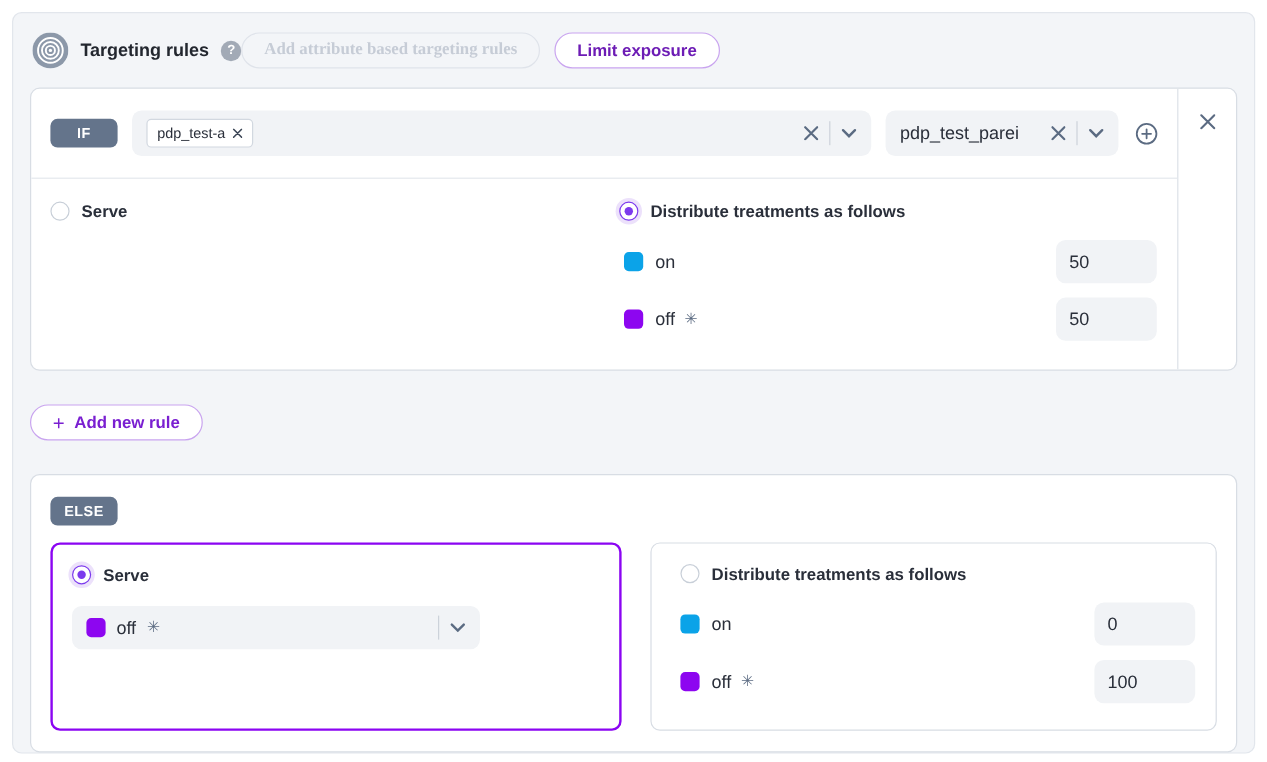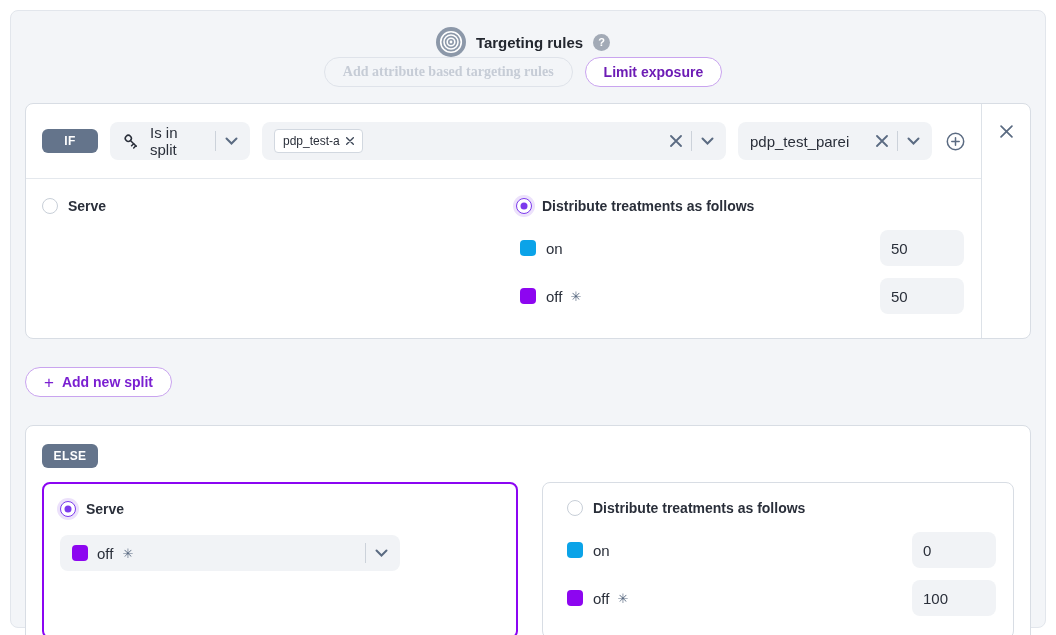--- a/index.html
+++ b/index.html
@@ -5,21 +5,21 @@
   * { margin:0; padding:0; box-sizing:border-box; }
   html,body { width:1056px; height:635px; background:#ffffff;
     font-family:"Liberation Sans","DejaVu Sans",sans-serif; color:#252b36; }
 
   .panel { position:absolute; left:10px; top:10px; width:1036px; height:618px;
     background:#f3f5f8; border:1px solid #e2e6ec; border-radius:8px;
     padding:16px 14px 14px 14px; }
 
   
   .panel-header { display:flex; align-items:center; 
-    margin-bottom:16px; padding:0 12px 0 2px;flex-direction:column; }
+    margin-bottom:16px; padding:0 12px 0 2px; }
   .ph-left { display:flex; align-items:center; gap:10px; }
   .ph-title { font-size:15px; font-weight:700; color:#23272f; }
   .help-badge { width:17px; height:17px; border-radius:50%; background:#a2aab6;
     color:#fff; font-size:11px; font-weight:700; display:flex; align-items:center;
     justify-content:center; }
   .ph-right { display:flex; align-items:center; gap:12px; }
   .btn { height:30px; border-radius:15px; font-size:14px; font-weight:700;
     padding:0 18px; background:#fff; cursor:pointer; display:inline-flex;
     align-items:center; gap:8px; font-family:inherit; }
   .btn-disabled { background:transparent; border:1px solid #dfe3ea; color:#c6ccd6;
@@ -121,39 +121,20 @@
       <button class="btn btn-purple">Limit exposure</button>
     </div>
   </div>
 
   <div class="rule-card">
     <div class="rule-main">
 
       <div class="cond-row">
         <span class="slate-badge">IF</span>
 
-        <div class="ctl" style="width:140px;">
-          <span>
-            <svg width="19" height="19" viewBox="0 0 19 19" fill="none" stroke="#2a2f3a" stroke-width="1.5" stroke-linecap="round">
-              <g transform="rotate(45 9.5 9.5)">
-                <circle cx="5" cy="9.5" r="3"></circle>
-                <path d="M8 9.5h8.2"></path>
-                <path d="M12.6 9.5v3"></path>
-                <path d="M15.6 9.5v3"></path>
-              </g>
-            </svg>
-          </span>
-          <span class="ctl-grow">Is in split</span>
-          <span class="vdiv"></span>
-          <span>
-            <svg width="13" height="8" viewBox="0 0 13 8" fill="none" stroke="#5b6b82" stroke-width="2" stroke-linecap="round">
-                <path d="M1.5 1.5 6.5 6.5 11.5 1.5"></path>
-              </svg>
-          </span>
-        </div>
 
         <div class="ctl" style="flex:1; min-width:0; padding-left:12px;">
           <span class="chip">
             <span>pdp_test-a</span>
             <span class="icon-btn">
               <svg width="8" height="8" viewBox="0 0 12 12" stroke="#3c4656" stroke-width="2" stroke-linecap="round">
                   <path d="M1 1l10 10M11 1L1 11"></path>
                 </svg>
             </span>
           </span>
@@ -226,21 +207,21 @@
         <svg width="13" height="13" viewBox="0 0 12 12" stroke="#5b6b82" stroke-width="1.6" stroke-linecap="round">
             <path d="M1 1l10 10M11 1L1 11"></path>
           </svg>
       </button>
     </div>
   </div>
 
   <div class="add-rule-wrap">
     <button class="btn btn-add">
       <span class="plus-glyph">+</span>
-      <span>Add new split</span>
+      <span>Add new rule</span>
     </button>
   </div>
 
   <div class="else-card">
     <span class="slate-badge">ELSE</span>
 
     <div class="else-body">
       <div class="serve-box">
         <div class="opt-row">
           <span class="radio sel"></span>

